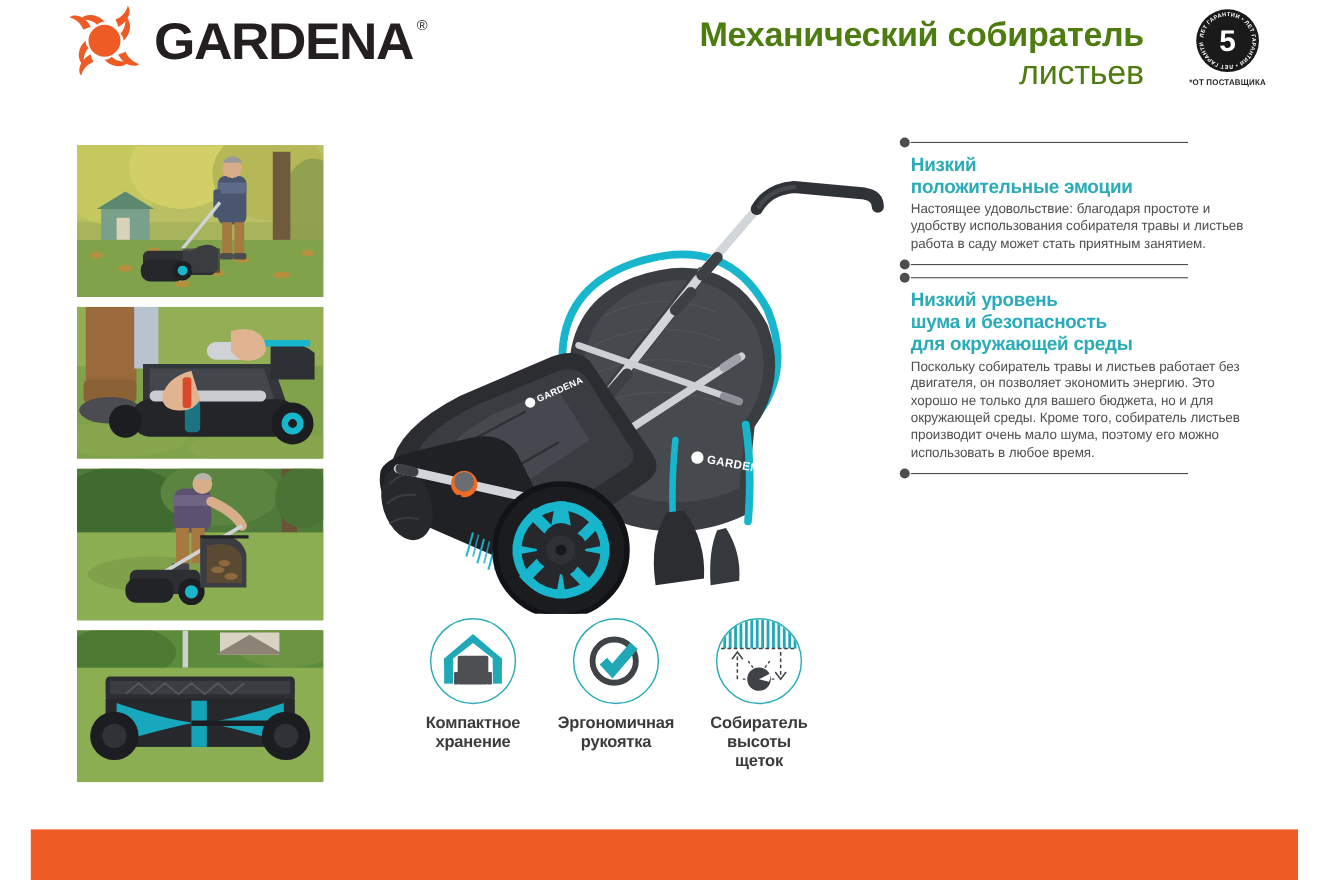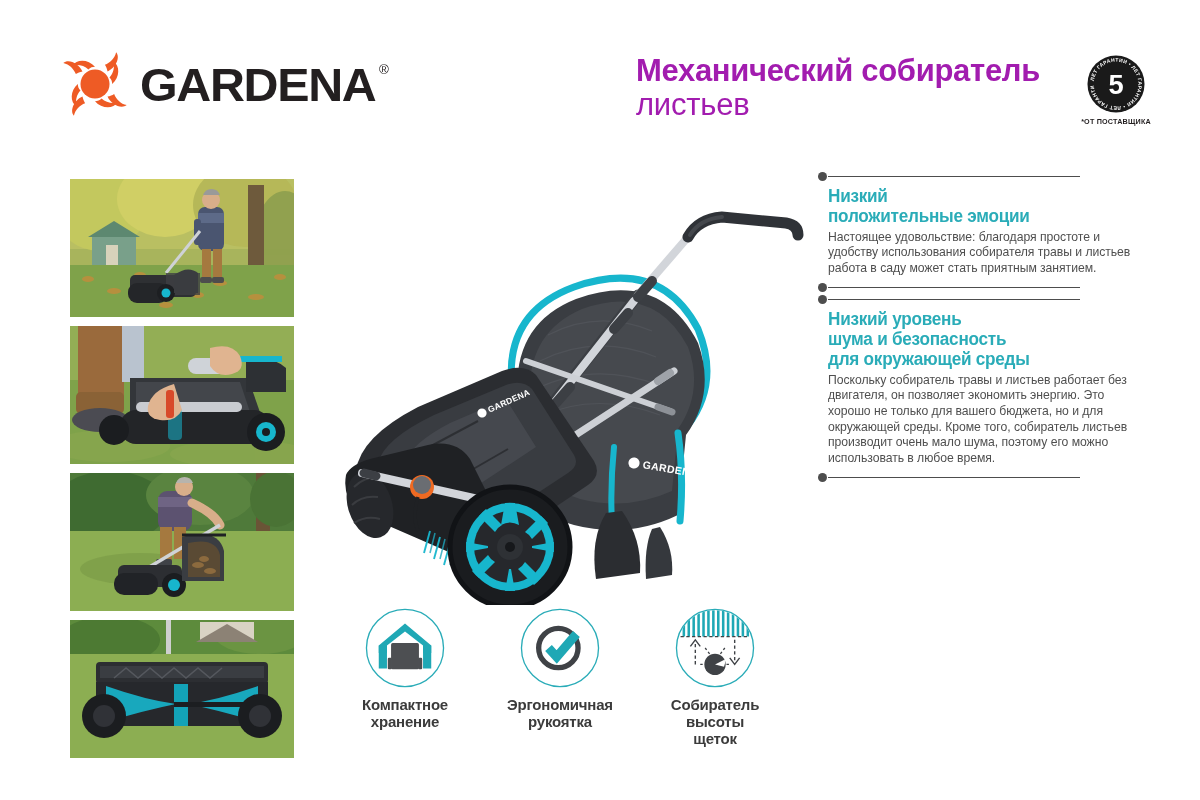--- a/index.html
+++ b/index.html
@@ -12,21 +12,20 @@
     height: 800px;
     position: relative;
     overflow: hidden;
     font-family: "Liberation Sans", sans-serif;
     color: #4a4a4a;
   }
   .page {
     position: absolute;
     inset: 0;
     background: #ffffff;
-    margin-top: 47px;
   }
 
   
   .header {
     position: absolute;
     left: 0; top: 0;
     width: 1200px; height: 92px;
   }
   .brand {
     position: absolute;
@@ -50,22 +49,23 @@
   .brand-reg {
     position: absolute;
     right: -13px; top: 2px;
     font-size: 13px;
     font-weight: normal;
     letter-spacing: 0;
   }
 
   .title-block {
     position: absolute;
-    right: 160px; top: 8px;
-    color: #a21caf;
+    right: 160px; top: 16px;
+    text-align: right;
+    color: #4d7c0f;
     font-weight: bold;
     line-height: 1.02;
   }
   .title-l1 {
     font-size: 31px;
     letter-spacing: -0.3px;
     display: block;
   }
   .title-l2 {
     font-size: 31px;
@@ -117,21 +117,21 @@
     width: 500px; height: 430px;
   }
   .hero svg { display: block; width: 100%; height: 100%; }
 
   
   .icon-row {
     position: absolute;
     left: 340px; top: 560px;
     width: 440px;
     display: flex;
-    justify-content: space-between;
+    justify-content: center;
   }
   .icon-item {
     width: 130px;
     text-align: center;
   }
   .icon-circle {
     width: 82px; height: 82px;
     margin: 0 auto 8px;
   }
   .icon-circle svg { display: block; width: 82px; height: 82px; }

